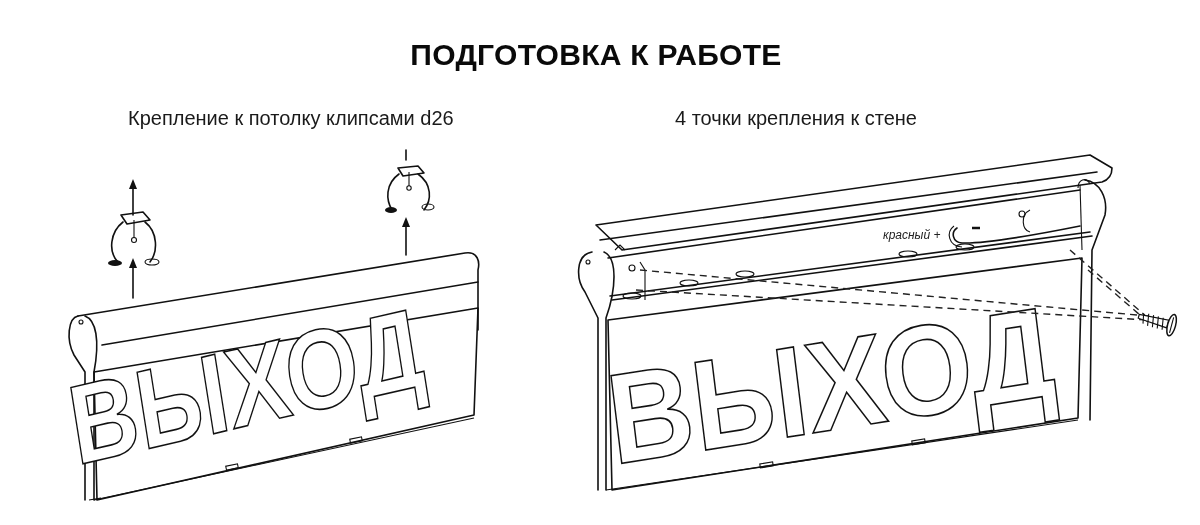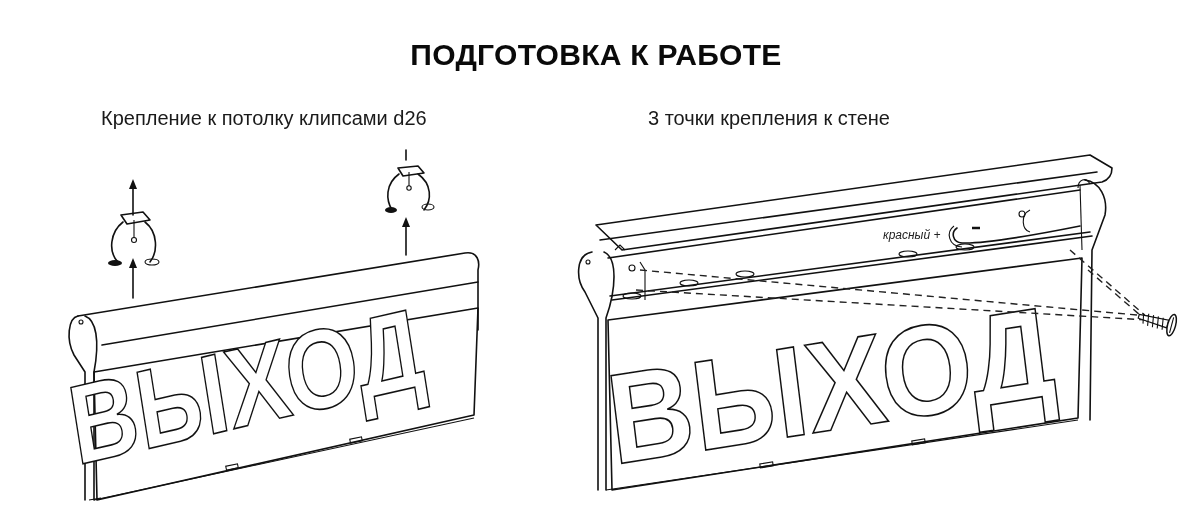--- a/index.html
+++ b/index.html
@@ -1,36 +1,36 @@
 <!DOCTYPE html>
 <html><head>
 <meta charset="utf-8">
 <style>
   html, body { margin: 0; padding: 0; background: #ffffff; }
   body { width: 1200px; height: 525px; position: relative; overflow: hidden;
          font-family: "Liberation Sans", sans-serif; color: #111; }
   .title { position: absolute; left: 0; width: 1192px; top: 38px; text-align: center;
            font-weight: bold; font-size: 30px; letter-spacing: 0.3px; color: #0a0a0a; }
-  .caption { position: absolute; font-size: 20px; color: #1a1a1a; white-space: nowrap; }
+  .caption { position: absolute; font-size: 20px; color: #1a1a1a; white-space: nowrap; margin-left: 27px; }
   .cap-left { left: 101px; top: 107px; }
   .cap-right { left: 648px; top: 107px; }
   .wire-label { position: absolute; left: 883px; top: 228px; font-size: 12px; color: #222; font-style: italic; }
   svg.fig { position: absolute; left: 0; top: 0; }
   .ln { fill: none; stroke: #111; stroke-width: 1.6; stroke-linejoin: round; stroke-linecap: round; }
   .thin { fill: none; stroke: #111; stroke-width: 1.1; }
   .dash { fill: none; stroke: #222; stroke-width: 1.4; stroke-dasharray: 7 5; }
   .sign-text { font-family: "Liberation Sans", sans-serif; font-weight: bold; fill: #fff;
                stroke: #111; stroke-width: 1.6; }
 </style>
 </head>
 <body>
 
 <div class="title">ПОДГОТОВКА К РАБОТЕ</div>
 <div class="caption cap-left">Крепление к потолку клипсами d26</div>
-<div class="caption cap-right">3 точки крепления к стене</div>
+<div class="caption cap-right">4 точки крепления к стене</div>
 
 <svg class="fig" width="1200" height="525">
 
   <g>
     <line class="ln" x1="133" y1="298" x2="133" y2="265"></line>
     <polygon points="133,258 129,268 137,268" fill="#111"></polygon>
     <line class="ln" x1="133" y1="215" x2="133" y2="186"></line>
     <polygon points="133,179 129,189 137,189" fill="#111"></polygon>
   </g>
 

